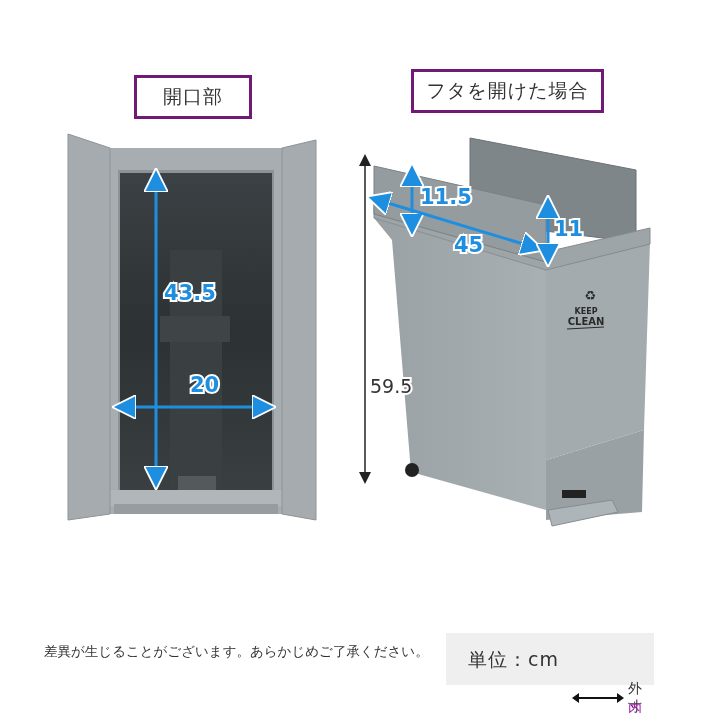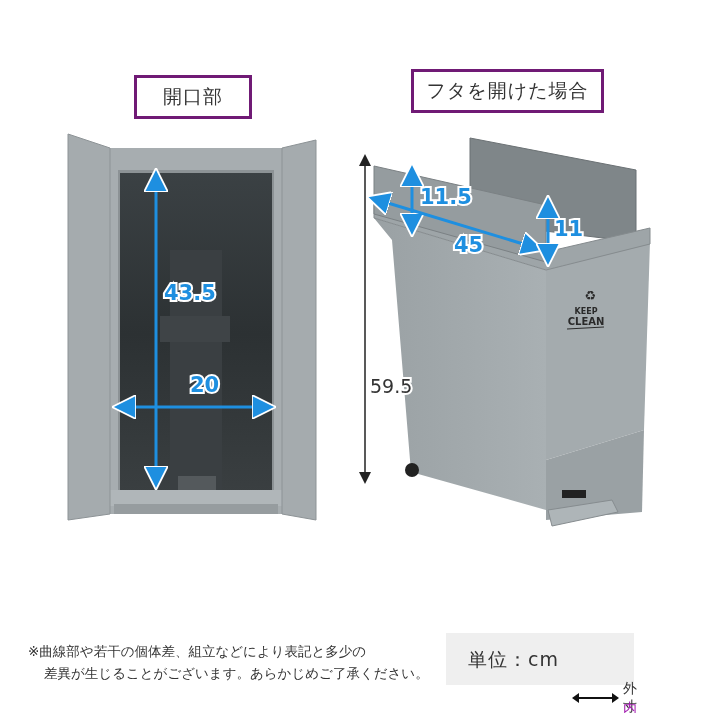--- a/index.html
+++ b/index.html
@@ -5,21 +5,21 @@
   html,body{margin:0;padding:0;background:#fff;}
   body{width:713px;height:713px;position:relative;overflow:hidden;font-family:"DejaVu Sans","Liberation Sans",sans-serif;color:#222;}
   .label-box{position:absolute;border:3px solid #701a75;background:#fff;font-size:19px;color:#333;display:flex;align-items:center;justify-content:center;letter-spacing:1px;}
   #lbl-left{left:134px;top:75px;width:112px;height:38px;}
   #lbl-right{left:411px;top:69px;width:187px;height:38px;}
   svg{position:absolute;left:0;top:0;}
   .dim{font-family:"DejaVu Sans",sans-serif;font-weight:bold;font-size:21px;fill:#1e8fe0;stroke:#fff;stroke-width:4px;paint-order:stroke;}
   .dim-black{font-family:"DejaVu Sans",sans-serif;font-size:19px;fill:#333;stroke:#fff;stroke-width:4px;paint-order:stroke;}
   .note{position:absolute;left:28px;top:640px;font-size:13.5px;line-height:22px;color:#333;white-space:nowrap;}
   .note .l2{padding-left:16px;text-align:right;}
-  .legend{position:absolute;left:446px;top:633px;width:188px;height:52px;background:#efefef;}
+  .legend{position:absolute;left:446px;top:633px;width:208px;height:52px;background:#efefef;}
   .unit{position:absolute;left:22px;top:14px;font-size:19px;color:#333;letter-spacing:1px;}
   .leg-row{position:absolute;left:128px;display:flex;align-items:center;font-size:14px;color:#333;margin-top:40px;}
   .leg-row .arr{width:52px;height:2px;position:relative;margin-right:6px;}
   .leg-row .arr::before,.leg-row .arr::after{content:"";position:absolute;top:-4px;border-top:5px solid transparent;border-bottom:5px solid transparent;}
   .leg-row .arr::before{left:-2px;border-right:7px solid currentColor;}
   .leg-row .arr::after{right:-2px;border-left:7px solid currentColor;}
   .keep{font-family:"DejaVu Sans",sans-serif;font-weight:bold;fill:#2a2a2a;}
 </style>
 </head>
 <body>
@@ -93,21 +93,20 @@
     <line x1="412" y1="175" x2="412" y2="225" stroke="#1e8fe0" stroke-width="3" marker-start="url(#ab)" marker-end="url(#ab)"></line>
     <line x1="378" y1="200" x2="533" y2="247" stroke="#1e8fe0" stroke-width="3" marker-start="url(#ab)" marker-end="url(#ab)"></line>
     <line x1="548" y1="207" x2="548" y2="255" stroke="#1e8fe0" stroke-width="3" marker-start="url(#ab)" marker-end="url(#ab)"></line>
     <text class="dim" x="420" y="204">11.5</text>
     <text class="dim" x="454" y="252">45</text>
     <text class="dim" x="554" y="236">11</text>
   </g>
 </svg>
 
 <div class="note">
-  <div>※曲線部や若干の個体差、組立などにより表記と多少の</div>
   <div class="l2">差異が生じることがございます。あらかじめご了承ください。</div>
 </div>
 
 <div class="legend">
   <div class="unit">単位：cm</div>
   <div class="leg-row" style="top:7px;color:#111;">
     <span class="arr" style="background:#111;"></span>
     <span style="color:#333">外寸</span>
   </div>
   <div class="leg-row" style="top:27px;color:#1e8fe0;">

